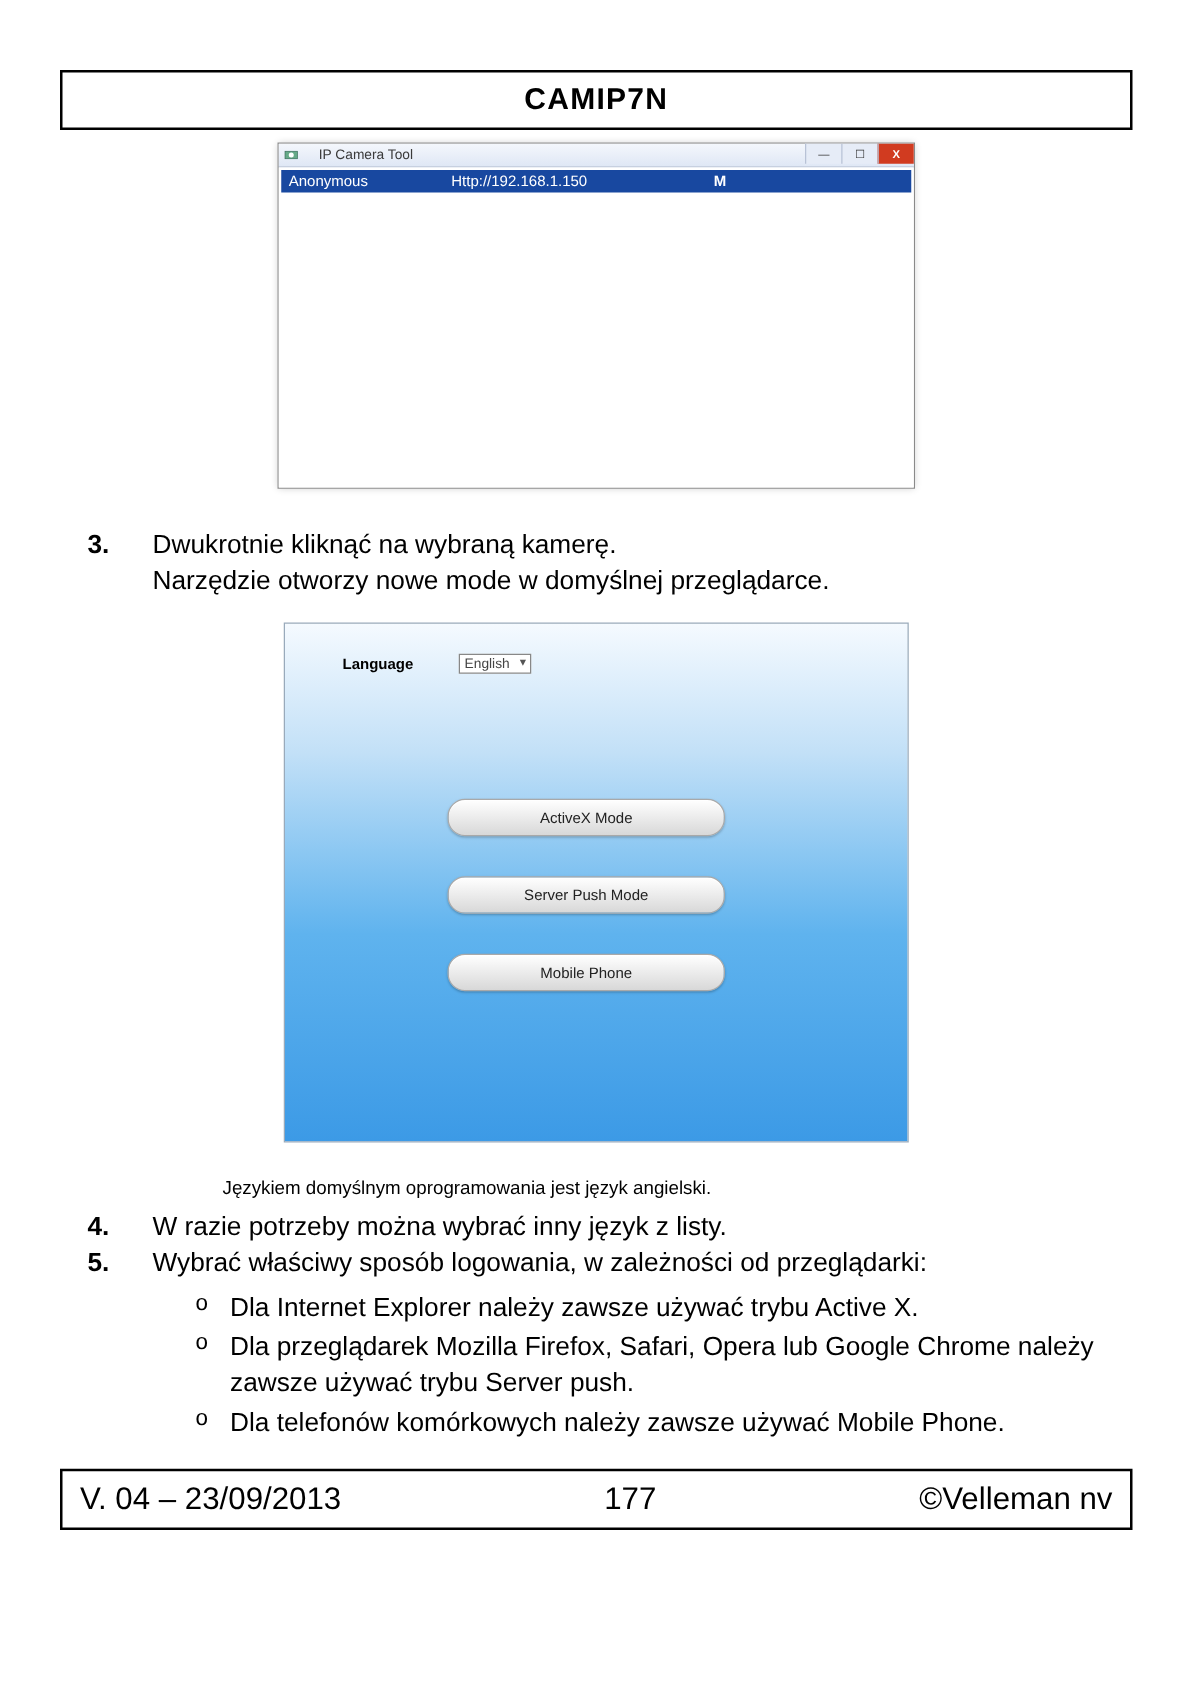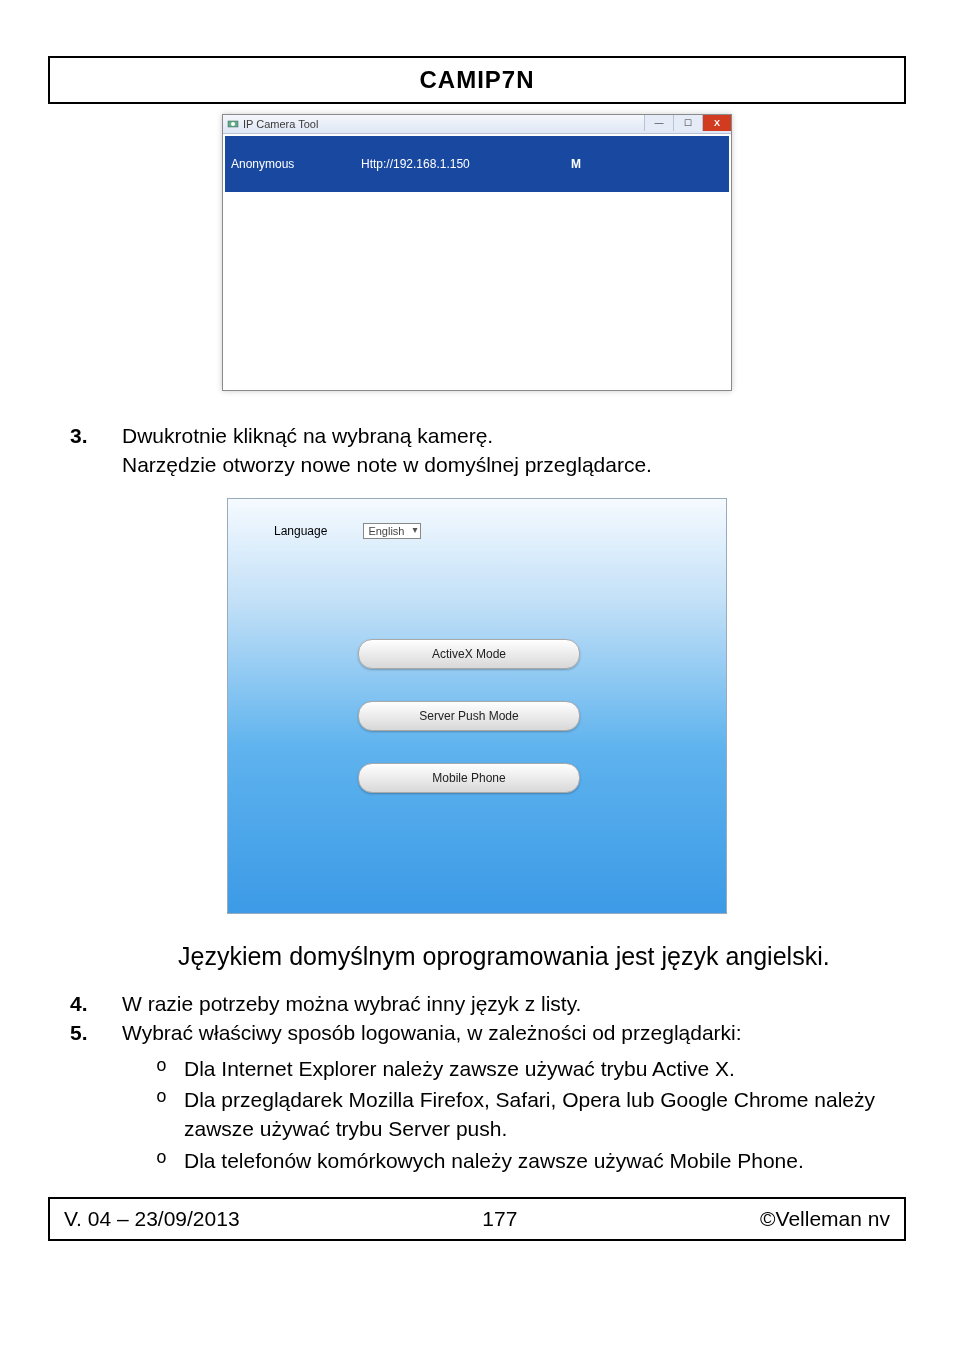--- a/index.html
+++ b/index.html
@@ -38,21 +38,21 @@
     color: #3a3a3a;
     display: flex;
     align-items: center;
     justify-content: space-between;
     height: 18px;
   }
   .titlebar-left {
     display: flex;
     align-items: center;
     padding-left: 4px;
-    gap: 4px;
+    gap: 16px;
   }
   .titlebar-left svg { display: block; }
   .winbtns { display: flex; height: 100%; }
   .winbtn {
     width: 28px;
     height: 16px;
     border-left: 1px solid #b8c2d6;
     display: flex;
     align-items: center;
     justify-content: center;
@@ -63,21 +63,21 @@
   .winbtn.close { background: #d13b20; color: #fff; font-weight: bold; }
   .window-body {
     background: #fff;
     height: 252px;
     padding: 2px;
   }
   .row-entry {
     background: #1848a0;
     color: #fff;
     font-size: 12px;
-    padding: 21px 6px;
+    padding: 2px 6px;
     display: flex;
   }
   .row-entry .col-a { width: 130px; }
   .row-entry .col-b { width: 210px; }
   .row-entry .col-c { width: 40px; font-weight: bold; }
 
   .step-block {
     display: flex;
     font-size: 21px;
     line-height: 1.4;
@@ -103,21 +103,21 @@
   .lang-row {
     position: absolute;
     top: 24px;
     left: 18px;
     font-size: 12px;
     color: #000;
     display: flex;
     align-items: center;
     gap: 8px;
   }
-  .lang-row b { font-weight: normal; padding-left: 28px; }
+  .lang-row b { font-weight: bold; padding-left: 28px; }
   .lang-select {
     border: 1px solid #888;
     background: #fff;
     font-size: 11px;
     padding: 1px 16px 1px 4px;
     color: #444;
     position: relative;
     margin-left: 28px;
   }
   .lang-select::after {
@@ -157,22 +157,22 @@
     line-height: 1.3;
   }
   .note-block .note-title {
     color: #fff;
     font-weight: bold;
     font-size: 11px;
     margin-bottom: 2px;
   }
 
   .plain-para {
-    font-size: 25px;
-    margin: 8px 0 18px 130px;
+    font-size: 15px;
+    margin: 8px 0 8px 130px;
   }
 
   .sub-list {
     list-style: none;
     padding: 0 0 0 108px;
     margin: 6px 0 0 0;
     font-size: 21px;
     line-height: 1.4;
   }
   .sub-list li {
@@ -187,21 +187,21 @@
     top: 0;
     font-family: "Courier New", monospace;
     font-size: 18px;
   }
 
   .footer-box {
     border: 2px solid #000;
     display: flex;
     justify-content: space-between;
     padding: 8px 14px;
-    font-size: 21px;
+    font-size: 25px;
     margin-top: 22px;
   }
 </style>
 </head>
 <body>
 
 <div class="page">
 
   <div class="header-box">
     <span>CAMIP7N</span>
@@ -232,21 +232,21 @@
           <span class="col-c">M</span>
         </div>
       </div>
     </div>
   </div>
 
   <div class="step-block">
     <div class="step-num">3.</div>
     <div class="step-text">
       <div>Dwukrotnie kliknąć na wybraną kamerę.</div>
-      <div>Narzędzie otworzy nowe note w domyślnej przeglądarce.</div>
+      <div>Narzędzie otworzy nowe mode w domyślnej przeglądarce.</div>
     </div>
   </div>
 
   <div class="figure2">
     <div class="login-panel">
       <div class="lang-row">
         <b>Language</b>
         <span class="lang-select">
           <span>English</span>
         </span>

